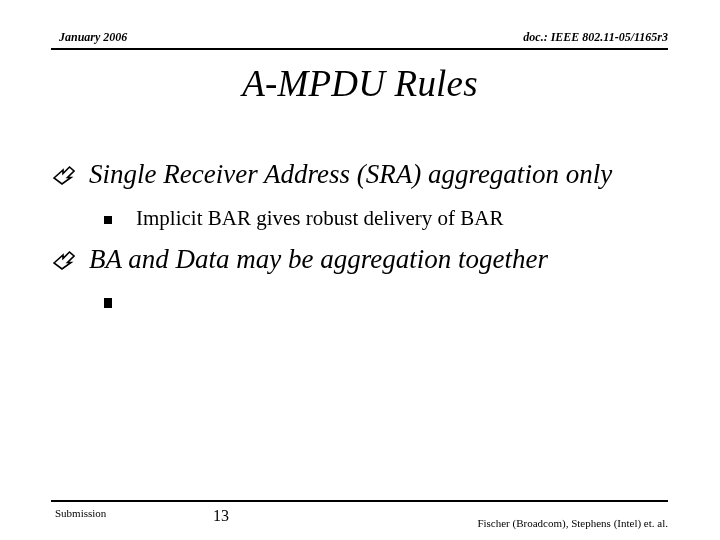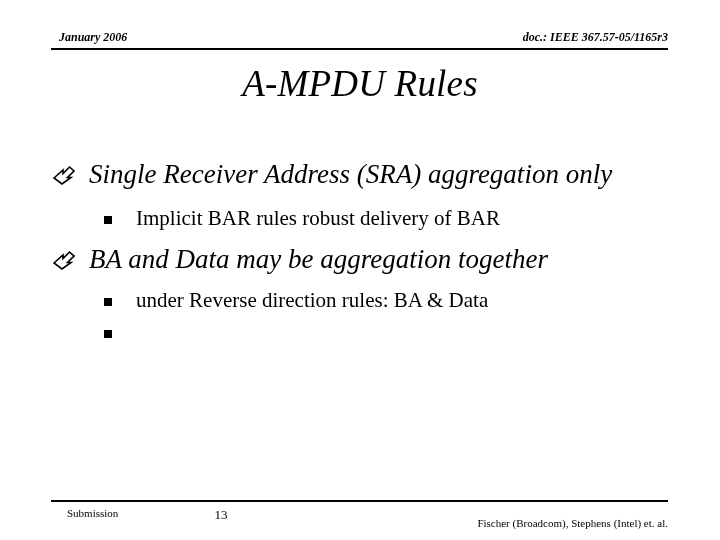--- a/index.html
+++ b/index.html
@@ -119,48 +119,48 @@
   .footer-rule {
     position: absolute;
     left: 0;
     top: 0;
     width: 617px;
     height: 0;
     border-top: 2px solid #000000;
   }
   .footer-left {
     position: absolute;
-    left: 16px;
+    left: 4px;
     top: 7px;
     font-size: 11px;
     white-space: nowrap;
     text-align: center;
   }
   .footer-page {
     position: absolute;
     left: 140px;
     top: 7px;
     width: 60px;
     text-align: center;
-    font-size: 13px;
+    font-size: 16px;
   }
   .footer-right {
     position: absolute;
     right: 0;
     top: 17px;
     font-size: 11px;
     white-space: nowrap;
   }
 </style>
 </head>
 <body>
 
 <div class="header">
   <div class="header-left">January 2006</div>
-  <div class="header-right">doc.: IEEE 367.57-05/1165r3</div>
+  <div class="header-right">doc.: IEEE 802.11-05/1165r3</div>
   <div class="header-rule"></div>
 </div>
 
 <div class="slide-title">A-MPDU Rules</div>
 
 <div class="body-area">
 
   <div class="bullet-l1">
     <span class="marker-arrow">
       <svg width="22" height="20" viewBox="0 0 22 20" aria-hidden="true">
@@ -168,39 +168,38 @@
       </svg>
     </span>
     <span>Single Receiver Address (SRA) aggregation only</span>
   </div>
 
 
   <div class="spacer-after-b2"></div>
 
   <div class="bullet-l2">
     <span class="marker-square"></span>
-    <span>Implicit BAR rules robust delivery of BAR</span>
+    <span>Implicit BAR gives robust delivery of BAR</span>
   </div>
 
   <div class="spacer-after-b3"></div>
 
   <div class="bullet-l1">
     <span class="marker-arrow">
       <svg width="22" height="20" viewBox="0 0 22 20" aria-hidden="true">
         <path d="M1 13 L10 5 L10 8.5 L16.5 2 L21 6 L14.5 12.5 L18 12.5 L9 19 Z" fill="#ffffff" stroke="#000000" stroke-width="1.6" stroke-linejoin="miter"></path>
       </svg>
     </span>
     <span>BA and Data may be aggregation together</span>
   </div>
 
   <div class="spacer-after-b3"></div>
 
   <div class="bullet-l2">
     <span class="marker-square"></span>
-    <span>under Reverse direction rules:  BA &amp; Data</span>
   </div>
 
   <div class="bullet-l2">
     <span class="marker-square"></span>
   </div>
 
 </div>
 
 <div class="footer">
   <div class="footer-rule"></div>

